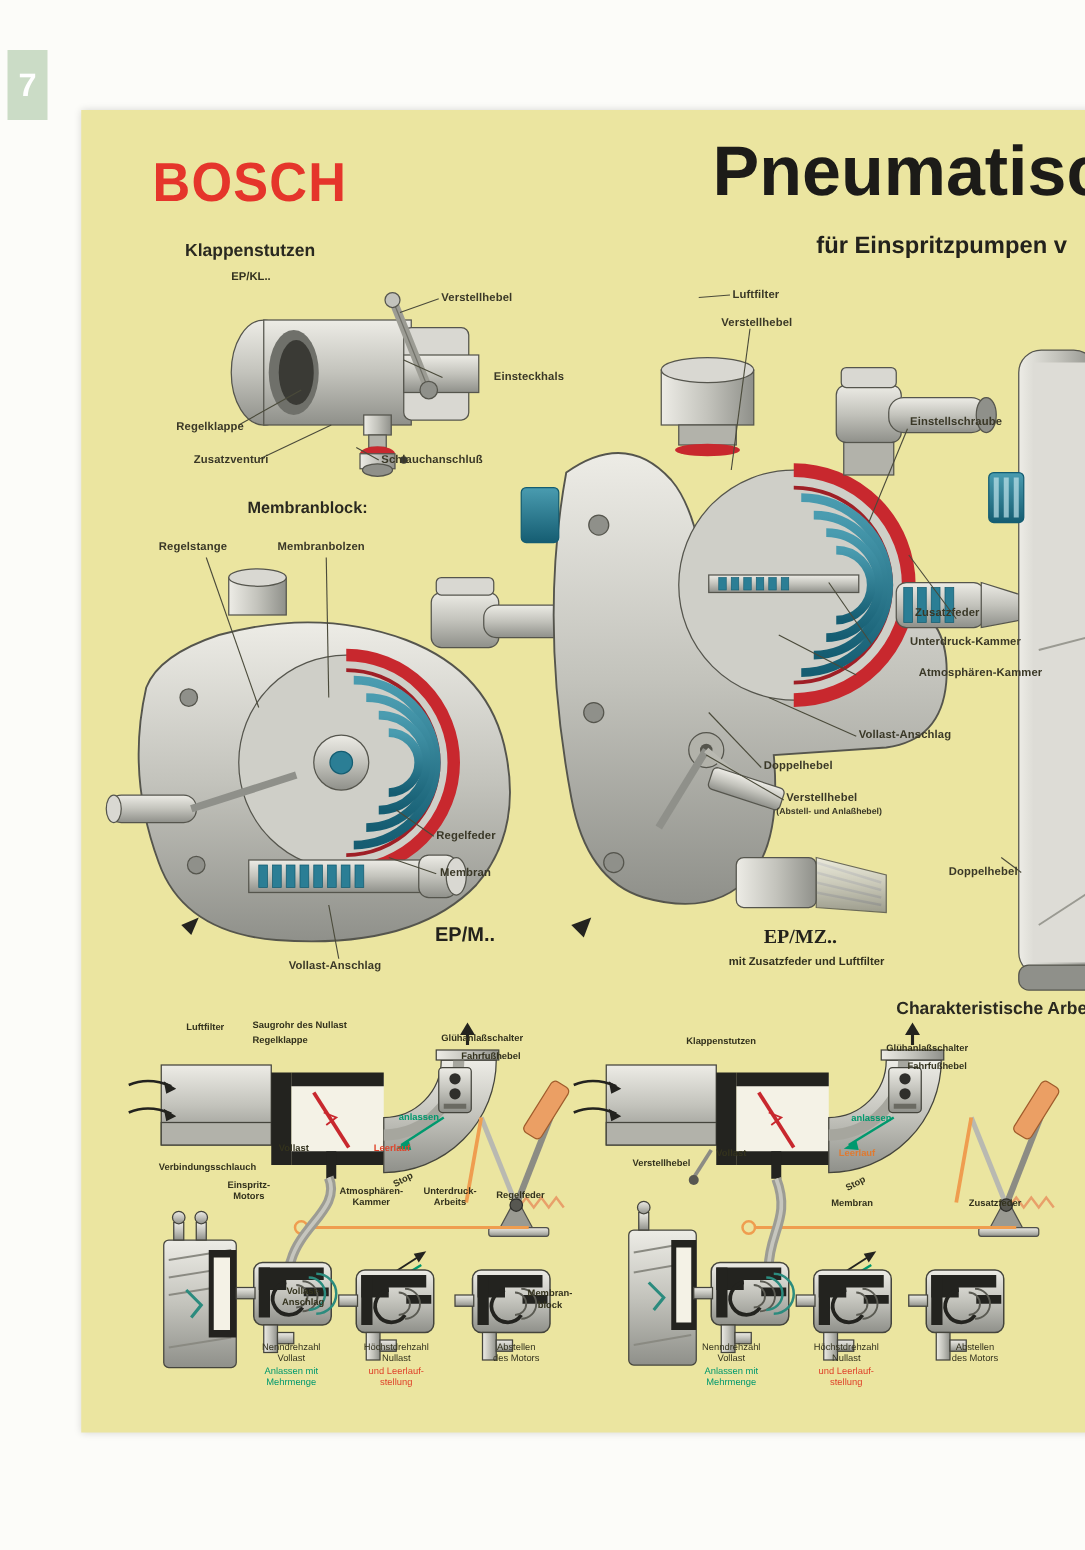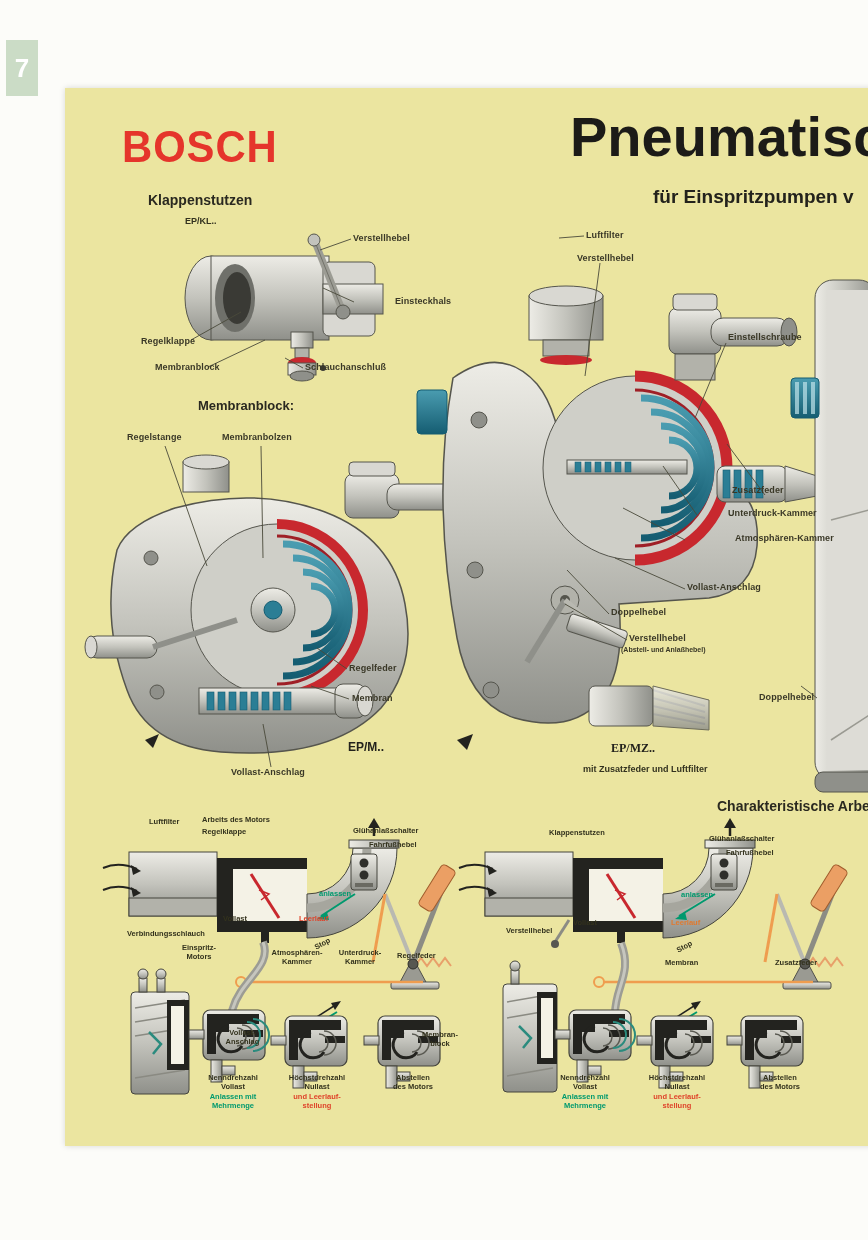--- a/index.html
+++ b/index.html
@@ -27,30 +27,30 @@
   .title{
     position:absolute;left:505px;top:16px;white-space:nowrap;
     color:#1c1b18;font-size:56px;font-weight:bold;letter-spacing:0px;
   }
   .subtitle{
     position:absolute;left:588px;top:98px;white-space:nowrap;
     color:#23221c;font-size:19px;font-weight:bold;
   }
   .h1{position:absolute;font-size:14px;font-weight:bold;color:#2a2920;white-space:nowrap;}
   .h2{position:absolute;font-size:13px;font-weight:bold;color:#2a2920;white-space:nowrap;}
-  .model{position:absolute;font-size:12px;font-weight:bold;color:#23221c;white-space:nowrap;}
+  .model{position:absolute;font-size:16px;font-weight:bold;color:#23221c;white-space:nowrap;}
   .modelsm{position:absolute;font-size:9px;font-weight:bold;color:#33321f;white-space:nowrap;}
   .lbl{position:absolute;font-size:9px;font-weight:bold;color:#3a3827;white-space:nowrap;letter-spacing:.1px;}
   .lblt{position:absolute;font-size:7px;font-weight:bold;color:#3a3827;white-space:nowrap;}
   .plbl{position:absolute;font-size:7.5px;font-weight:bold;color:#33321d;white-space:nowrap;}
   .plbl2{position:absolute;font-size:7.5px;font-weight:bold;color:#33321d;text-align:center;line-height:1.2;}
   .green{color:#00996e;}
   .red{color:#df432a;}
   .orange{color:#e07a30;}
-  .cap{position:absolute;width:90px;text-align:center;font-size:7.5px;font-weight:bold;line-height:1.25;}
+  .cap{position:absolute;width:90px;text-align:center;font-size:7.5px;font-weight:normal;line-height:1.25;}
   .cap .bk{color:#33321d;}
   .cap .gr{color:#00996e;}
   .cap .rd{color:#df432a;}
   .rot{transform:rotate(-28deg);transform-origin:left center;}
   svg{position:absolute;overflow:visible;}
   .art{pointer-events:none;}
 </style>
 </head>
 <body>
 
@@ -281,21 +281,21 @@
       <line x1="562" y1="552" x2="500" y2="516"></line>
       <line x1="752" y1="610" x2="736" y2="598"></line>
     </g>
   </svg>
 
   <div class="h1" style="left:83px;top:104px;">Klappenstutzen</div>
   <div class="modelsm" style="left:120px;top:128px;">EP/KL..</div>
   <div class="lbl" style="left:288px;top:145px;">Verstellhebel</div>
   <div class="lbl" style="left:291px;top:208px;padding-left:39px;">Einsteckhals</div>
   <div class="lbl" style="left:76px;top:248px;">Regelklappe</div>
-  <div class="lbl" style="left:90px;top:274px;">Membranblock</div>
+  <div class="lbl" style="left:90px;top:274px;">Zusatzventuri</div>
   <div class="lbl" style="left:240px;top:274px;">Schlauchanschluß</div>
 
   <div class="h2" style="left:133px;top:310px;">Membranblock:</div>
   <div class="lbl" style="left:62px;top:344px;">Regelstange</div>
   <div class="lbl" style="left:157px;top:344px;">Membranbolzen</div>
   <div class="lbl" style="left:284px;top:575px;">Regelfeder</div>
   <div class="lbl" style="left:287px;top:605px;">Membran</div>
   <div class="lbl" style="left:166px;top:679px;">Vollast-Anschlag</div>
   <div class="model" style="left:283px;top:652px;">EP/M..</div>
 
@@ -349,32 +349,32 @@
     </g>
     <g transform="translate(80,196)">
       <use href="#minipump"></use>
       <path d="M44,12 a12,12 0 0 1 0,26 M50,9 a15,15 0 0 1 0,32" fill="none" stroke="#2b8b7e" stroke-width="2"></path>
     </g>
     <use href="#minipump" x="162" y="202"></use>
     <use href="#minipump" x="255" y="202"></use>
   </svg>
 
   <div class="plbl" style="left:84px;top:729px;">Luftfilter</div>
-  <div class="plbl" style="left:137px;top:727px;">Arbeits des Motors</div>
+  <div class="plbl" style="left:137px;top:727px;">Saugrohr des Nullast</div>
   <div class="plbl" style="left:137px;top:739px;">Regelklappe</div>
   <div class="plbl" style="left:288px;top:738px;">Glühanlaßschalter</div>
   <div class="plbl" style="left:304px;top:752px;">Fahrfußhebel</div>
   <div class="plbl green" style="left:254px;top:801px;">anlassen</div>
   <div class="plbl" style="left:158px;top:826px;">Vollast</div>
   <div class="plbl red" style="left:234px;top:826px;">Leerlauf</div>
   <div class="plbl" style="left:62px;top:841px;">Verbindungsschlauch</div>
   <div class="plbl2" style="left:108px;top:855px;width:52px;">Einspritz- Motors</div>
   <div class="plbl rot" style="left:250px;top:855px;">Stop</div>
   <div class="plbl2" style="left:200px;top:860px;width:64px;">Atmosphären- Kammer</div>
-  <div class="plbl2" style="left:266px;top:860px;width:58px;">Unterdruck- Kammer</div>
+  <div class="plbl2" style="left:266px;top:860px;width:58px;">Unterdruck- Arbeits</div>
   <div class="plbl" style="left:332px;top:863px;">Regelfeder</div>
   <div class="plbl2" style="left:150px;top:940px;width:55px;">Vollast- Anschlag</div>
   <div class="plbl2" style="left:350px;top:942px;width:50px;">Membran- block</div>
   <div class="cap" style="left:123px;top:985px;">
     <div class="bk">Nenndrehzahl</div>
     <div class="bk">Vollast</div>
     <div class="gr">Anlassen mit</div>
     <div class="gr">Mehrmenge</div>
   </div>
   <div class="cap" style="left:207px;top:985px;">

